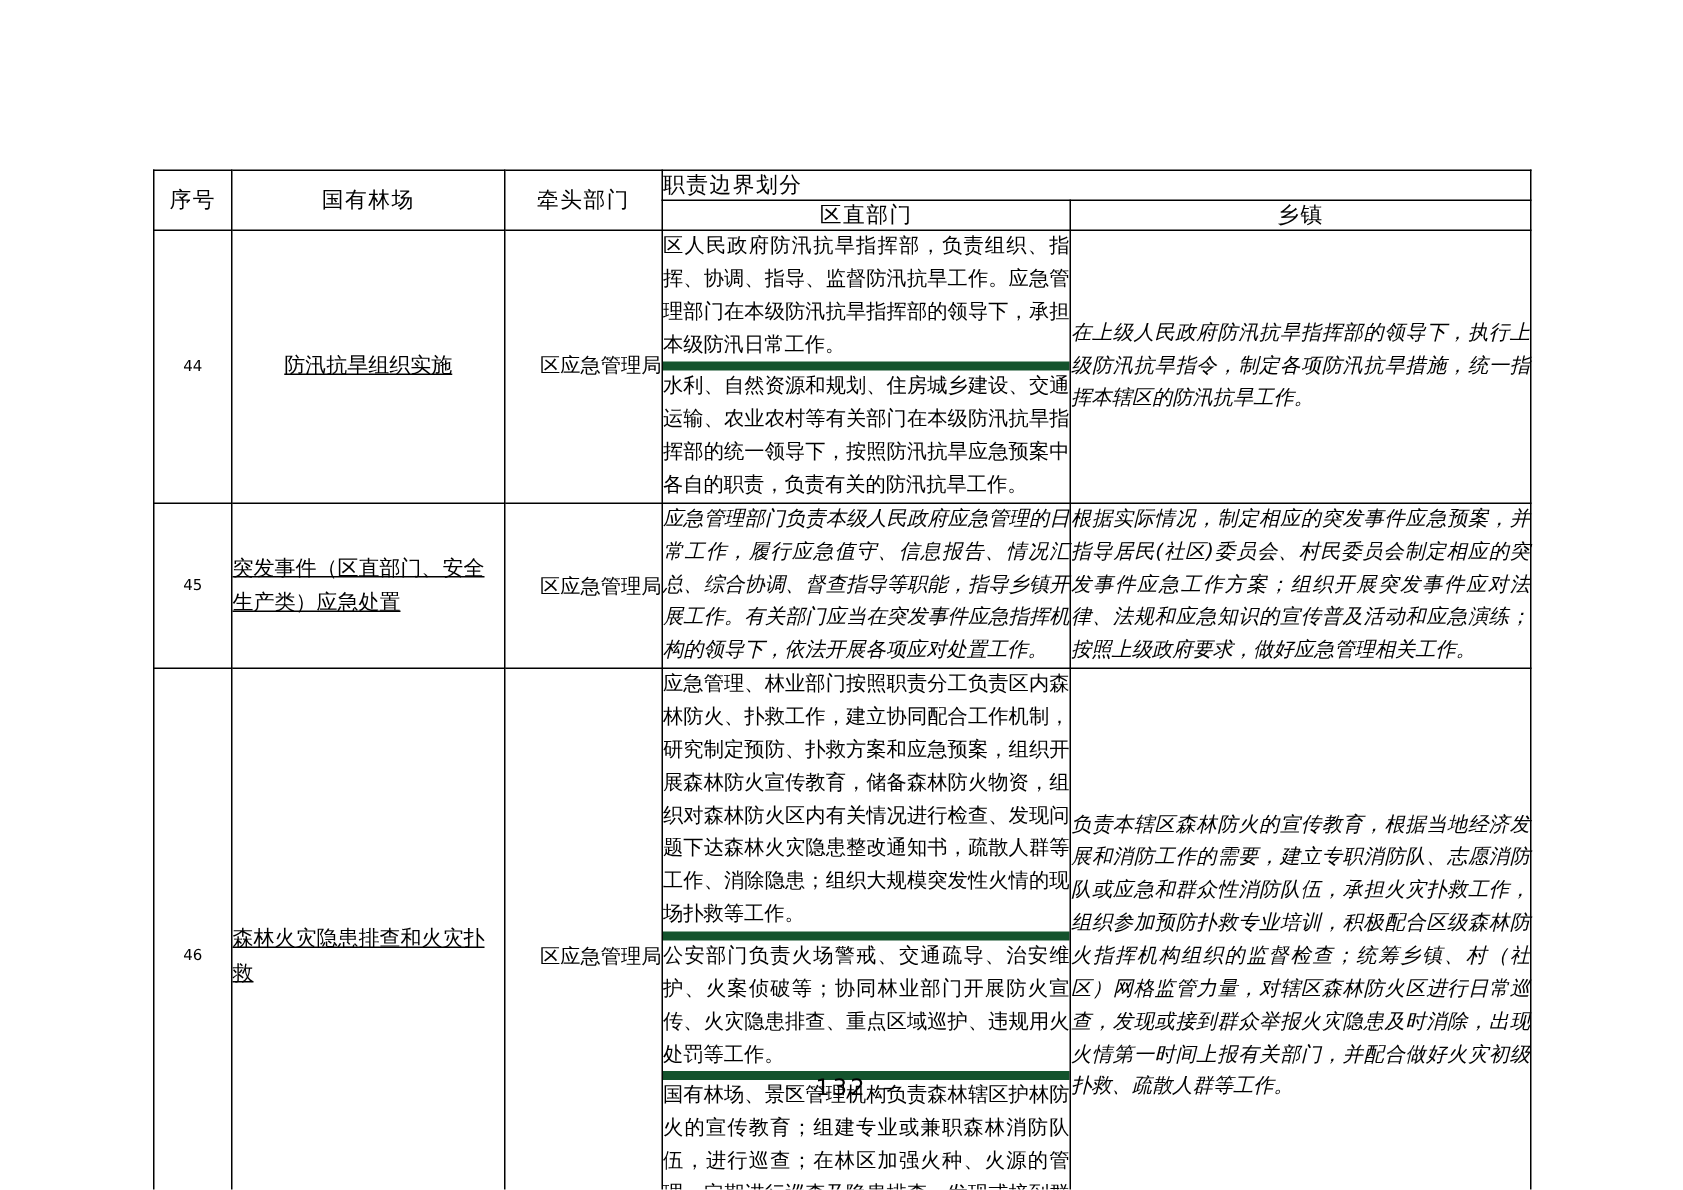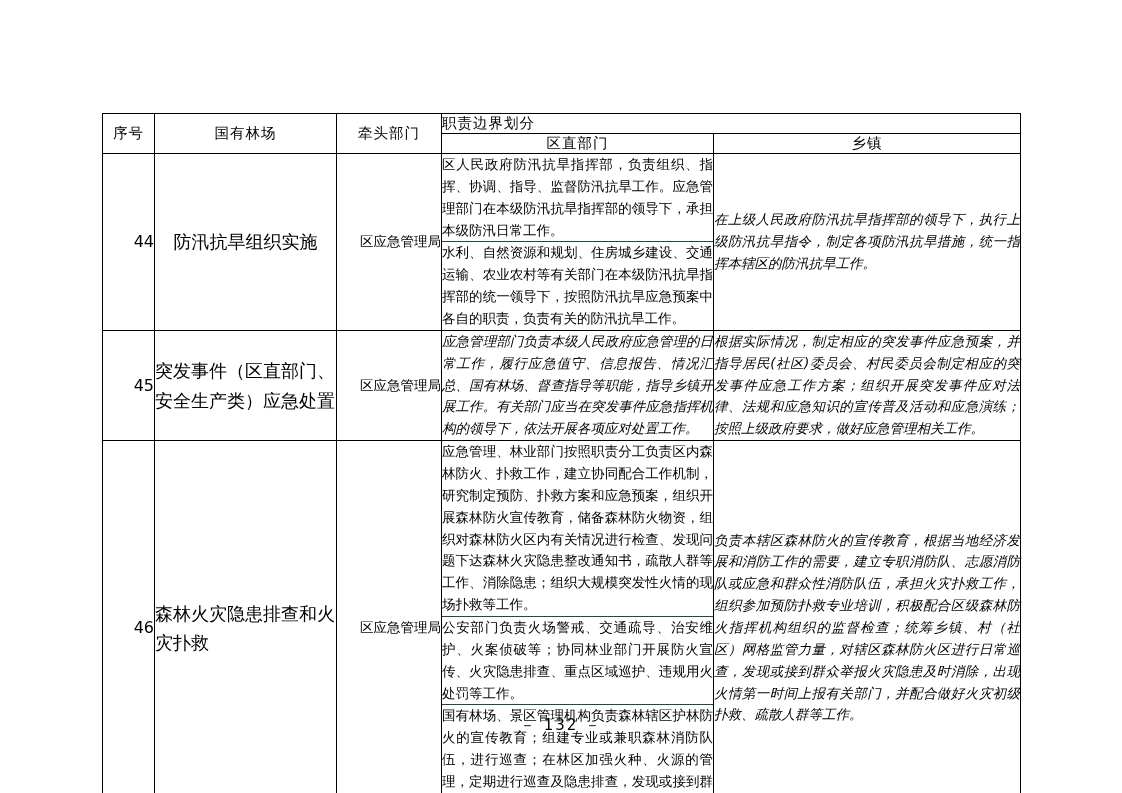--- a/index.html
+++ b/index.html
@@ -39,28 +39,29 @@
     letter-spacing: 1px;
     padding: 7px 2px;
   }
   .hdr-big {
     text-align: left;
     font-size: 14.5px;
     letter-spacing: 1px;
     padding: 7px 2px;
   }
   .cell-idx {
-    text-align: right;
-    font-size: 16px;
+    text-align: center;
+    font-size: 10px;
   }
   .cell-name {
-    font-size: 18px;
+    font-size: 14px;
     line-height: 1.62;
     padding: 6px 10px;
     text-align: left;
+    text-decoration: underline;
   }
   .cell-name.center {
     text-align: center;
   }
   .cell-dept {
     text-align: right;
     font-size: 13.5px;
   }
   .cell-text {
     font-size: 13.5px;
@@ -74,21 +75,21 @@
     vertical-align: middle;
     font-style: italic;
   }
   .sub-table {
     width: 100%;
     border-collapse: collapse;
     table-layout: fixed;
   }
   .sub-table td {
     border: none;
-    border-bottom: 1px solid #14532d;
+    border-bottom: 6px solid #14532d;
     padding: 0;
   }
   .sub-table tr:last-child td {
     border-bottom: none;
   }
   .footer {
     position: absolute;
     left: 0;
     top: 716px;
     width: 1122px;
@@ -145,21 +146,21 @@
           </tbody>
             </table>
         </td>
         <td class="cell-text vmid">在上级人民政府防汛抗旱指挥部的领导下，执行上级防汛抗旱指令，制定各项防汛抗旱措施，统一指挥本辖区的防汛抗旱工作。</td>
       </tr>
 
       <tr>
         <td class="cell-idx">45</td>
         <td class="cell-name">突发事件（区直部门、安全生产类）应急处置</td>
         <td class="cell-dept">区应急管理局</td>
-        <td class="cell-text vmid">应急管理部门负责本级人民政府应急管理的日常工作，履行应急值守、信息报告、情况汇总、国有林场、督查指导等职能，指导乡镇开展工作。有关部门应当在突发事件应急指挥机构的领导下，依法开展各项应对处置工作。</td>
+        <td class="cell-text vmid">应急管理部门负责本级人民政府应急管理的日常工作，履行应急值守、信息报告、情况汇总、综合协调、督查指导等职能，指导乡镇开展工作。有关部门应当在突发事件应急指挥机构的领导下，依法开展各项应对处置工作。</td>
         <td class="cell-text vmid">根据实际情况，制定相应的突发事件应急预案，并指导居民(社区)委员会、村民委员会制定相应的突发事件应急工作方案；组织开展突发事件应对法律、法规和应急知识的宣传普及活动和应急演练；按照上级政府要求，做好应急管理相关工作。</td>
       </tr>
 
       <tr>
         <td class="cell-idx">46</td>
         <td class="cell-name">森林火灾隐患排查和火灾扑救</td>
         <td class="cell-dept">区应急管理局</td>
         <td style="padding:0; vertical-align:top;">
           <table class="sub-table">
             <tbody>

